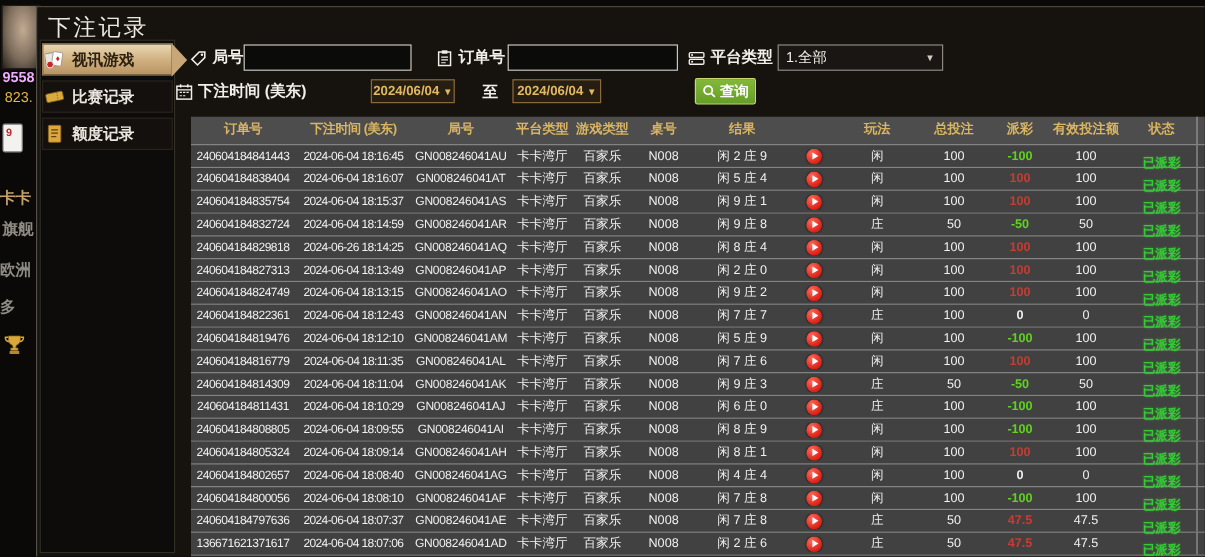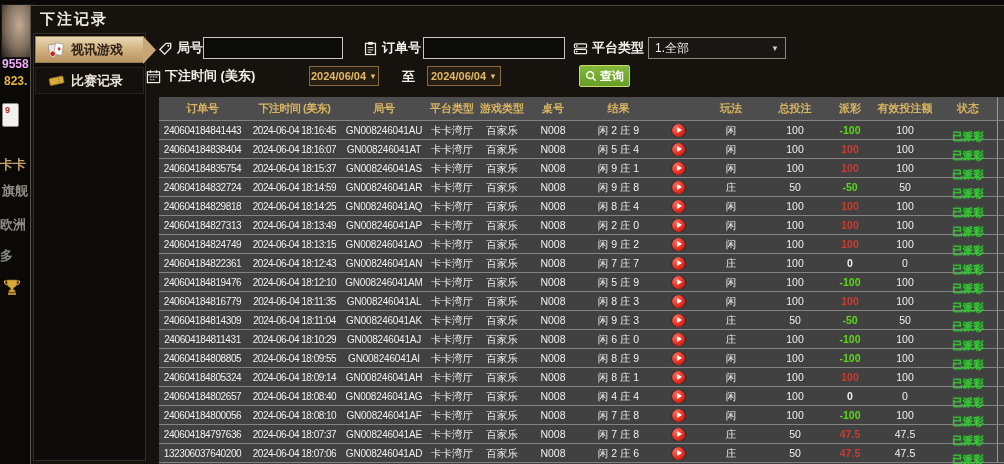--- a/index.html
+++ b/index.html
@@ -8,35 +8,35 @@
     background:#070605;font-family:"Liberation Sans",sans-serif;
     -webkit-font-smoothing:antialiased;
   }
   
   .bg-layer{position:absolute;inset:0;background:#0a0908;}
   .avatar{position:absolute;left:1px;top:4px;width:31px;height:52px;
     background:radial-gradient(ellipse at 55% 40%, #b9a28c 0%, #8a7citent 30%, #6b5c4e 55%, #2b241e 100%);
     background:radial-gradient(ellipse at 55% 38%, #c2ab93 0%, #7e6d5c 55%, #241f19 100%);
     border:1px solid #1c1916;}
   .bg-num1{position:absolute;left:2px;top:57px;font-size:12px;font-weight:bold;color:#f0abfc;text-shadow:0 1px 1px #000;}
-  .bg-num2{position:absolute;left:4px;top:74px;font-size:12px;font-weight:bold;color:#e6b83f;text-shadow:0 1px 1px #000;}
+  .bg-num2{position:absolute;left:4px;top:74px;font-size:12px;font-weight:normal;color:#e6b83f;text-shadow:0 1px 1px #000;}
   .bg-card{position:absolute;left:2px;top:103px;width:17px;height:24px;background:#f4f2ee;border-radius:2px;border:1px solid #888;
     color:#c0272d;font-size:9px;font-weight:bold;padding:1px 0 0 2px;box-sizing:border-box;}
   .bg-nav-item{position:absolute;left:0;width:30px;overflow:hidden;font-size:13px;font-weight:bold;color:#8f8b84;white-space:nowrap;}
   .bg-nav-item.gold{color:#c2a269;}
   .trophy{position:absolute;left:2px;top:278px;width:20px;height:20px;}
   
   .modal{position:absolute;left:30px;top:5px;width:974px;height:459px;box-sizing:border-box;
     background:#16120e;border-left:1px solid #55504a;border-top:1px solid #4e463a;}
-  .modal-title{position:absolute;left:9px;top:4px;font-size:15px;font-weight:bold;letter-spacing:2px;color:#ece8e0;}
+  .modal-title{position:absolute;left:9px;top:4px;font-size:19px;font-weight:normal;letter-spacing:2px;color:#ece8e0;}
   
   .sidebar{position:absolute;left:2px;top:27px;width:113px;height:428px;box-sizing:border-box;
     background:#0e0c0a;border:1px solid #332e26;}
   .side-item{position:relative;height:27px;margin:2px 1px 4px 1px;display:flex;align-items:center;gap:6px;
-    padding-left:12px;background:#13100d;border:1px solid #282furniture;border:1px solid #28241d;box-sizing:border-box;cursor:pointer;}
+    padding-left:1px;background:#13100d;border:1px solid #282furniture;border:1px solid #28241d;box-sizing:border-box;cursor:pointer;}
   .side-item .lbl{font-size:13px;font-weight:bold;color:#eae6de;white-space:nowrap;}
   .side-item.active{background:linear-gradient(180deg,#e9d7b2 0%,#cfae7e 55%,#b89462 100%);border-color:#9a7e56;}
   .side-item.active .lbl{color:#2e2114;}
   .side-item.active::after{content:"";position:absolute;right:-13px;top:50%;margin-top:-14px;
     border-top:14px solid transparent;border-bottom:14px solid transparent;border-left:13px solid #c8a677;z-index:5;}
   .side-icon{width:17px;height:17px;flex:0 0 17px;}
   
   .content{position:absolute;left:115px;top:27px;right:0;bottom:0;}
   .fgroup{position:absolute;display:flex;align-items:center;gap:4px;height:22px;}
   .flabel{font-size:13px;font-weight:bold;color:#f2efe9;white-space:nowrap;}
@@ -109,20 +109,27 @@
   </div>
       <div class="side-item">
     <svg class="side-icon" viewBox="0 0 18 18">
           <g transform="rotate(-12 9 9)">
             <rect x="1.5" y="5.5" width="15" height="7.5" rx="1.2" fill="#d9ab3c" stroke="#8a6718" stroke-width="0.7"></rect>
             <path d="M11.5 5.5 v7.5" stroke="#8a6718" stroke-width="0.8" stroke-dasharray="1.3 1.1"></path>
           </g>
         </svg>
     <span class="lbl">比赛记录</span>
   </div>
+      <div class="side-item">
+    <svg class="side-icon" viewBox="0 0 18 18">
+          <rect x="3.5" y="1.5" width="11" height="15" rx="1" fill="#dfa63e" stroke="#8a6718" stroke-width="0.7"></rect>
+          <path d="M6 5.5 h6 M6 8.5 h6 M6 11.5 h4.5" stroke="#5d430f" stroke-width="1.1"></path>
+        </svg>
+    <span class="lbl">额度记录</span>
+  </div>
     </div>
 
   <div class="content">
 
     <div class="fgroup" style="left:12px;top:4px;">
       <svg class="ficon" viewBox="0 0 16 16">
           <path d="M2 9 L8.5 2.5 H13.5 V7.5 L7 14 z" fill="none" stroke="#f2efe9" stroke-width="1.4"></path>
           <circle cx="11" cy="5" r="1.1" fill="#f2efe9"></circle>
         </svg>
       <span class="flabel">局号</span>
@@ -270,21 +277,21 @@
             </div>
             <div class="cell c8">庄</div>
             <div class="cell c9">50</div>
             <div class="cell c10" style="color: rgb(95, 212, 30);">-50</div>
             <div class="cell c11">50</div>
             <div class="cell c12 status-paid">已派彩</div>
             <div class="cell c13"></div>
           </div>
           <div class="trow">
             <div class="cell c0">240604184829818</div>
-            <div class="cell c1">2024-06-04 18:14:25</div>
+            <div class="cell c1">2024-06-26 18:14:25</div>
             <div class="cell c2">GN008246041AQ</div>
             <div class="cell c3">卡卡湾厅</div>
             <div class="cell c4">百家乐</div>
             <div class="cell c5">N008</div>
             <div class="cell c6">闲 8 庄 4</div>
             <div class="cell c7">
               <span class="playbtn">
                 <span class="tri"></span>
               </span>
             </div>
@@ -375,21 +382,21 @@
             <div class="cell c12 status-paid">已派彩</div>
             <div class="cell c13"></div>
           </div>
           <div class="trow">
             <div class="cell c0">240604184816779</div>
             <div class="cell c1">2024-06-04 18:11:35</div>
             <div class="cell c2">GN008246041AL</div>
             <div class="cell c3">卡卡湾厅</div>
             <div class="cell c4">百家乐</div>
             <div class="cell c5">N008</div>
-            <div class="cell c6">闲 8 庄 3</div>
+            <div class="cell c6">闲 7 庄 6</div>
             <div class="cell c7">
               <span class="playbtn">
                 <span class="tri"></span>
               </span>
             </div>
             <div class="cell c8">闲</div>
             <div class="cell c9">100</div>
             <div class="cell c10" style="color: rgb(200, 60, 50);">100</div>
             <div class="cell c11">100</div>
             <div class="cell c12 status-paid">已派彩</div>
@@ -529,21 +536,21 @@
               </span>
             </div>
             <div class="cell c8">庄</div>
             <div class="cell c9">50</div>
             <div class="cell c10" style="color: rgb(200, 60, 50);">47.5</div>
             <div class="cell c11">47.5</div>
             <div class="cell c12 status-paid">已派彩</div>
             <div class="cell c13"></div>
           </div>
           <div class="trow">
-            <div class="cell c0">132306037640200</div>
+            <div class="cell c0">136671621371617</div>
             <div class="cell c1">2024-06-04 18:07:06</div>
             <div class="cell c2">GN008246041AD</div>
             <div class="cell c3">卡卡湾厅</div>
             <div class="cell c4">百家乐</div>
             <div class="cell c5">N008</div>
             <div class="cell c6">闲 2 庄 6</div>
             <div class="cell c7">
               <span class="playbtn">
                 <span class="tri"></span>
               </span>

